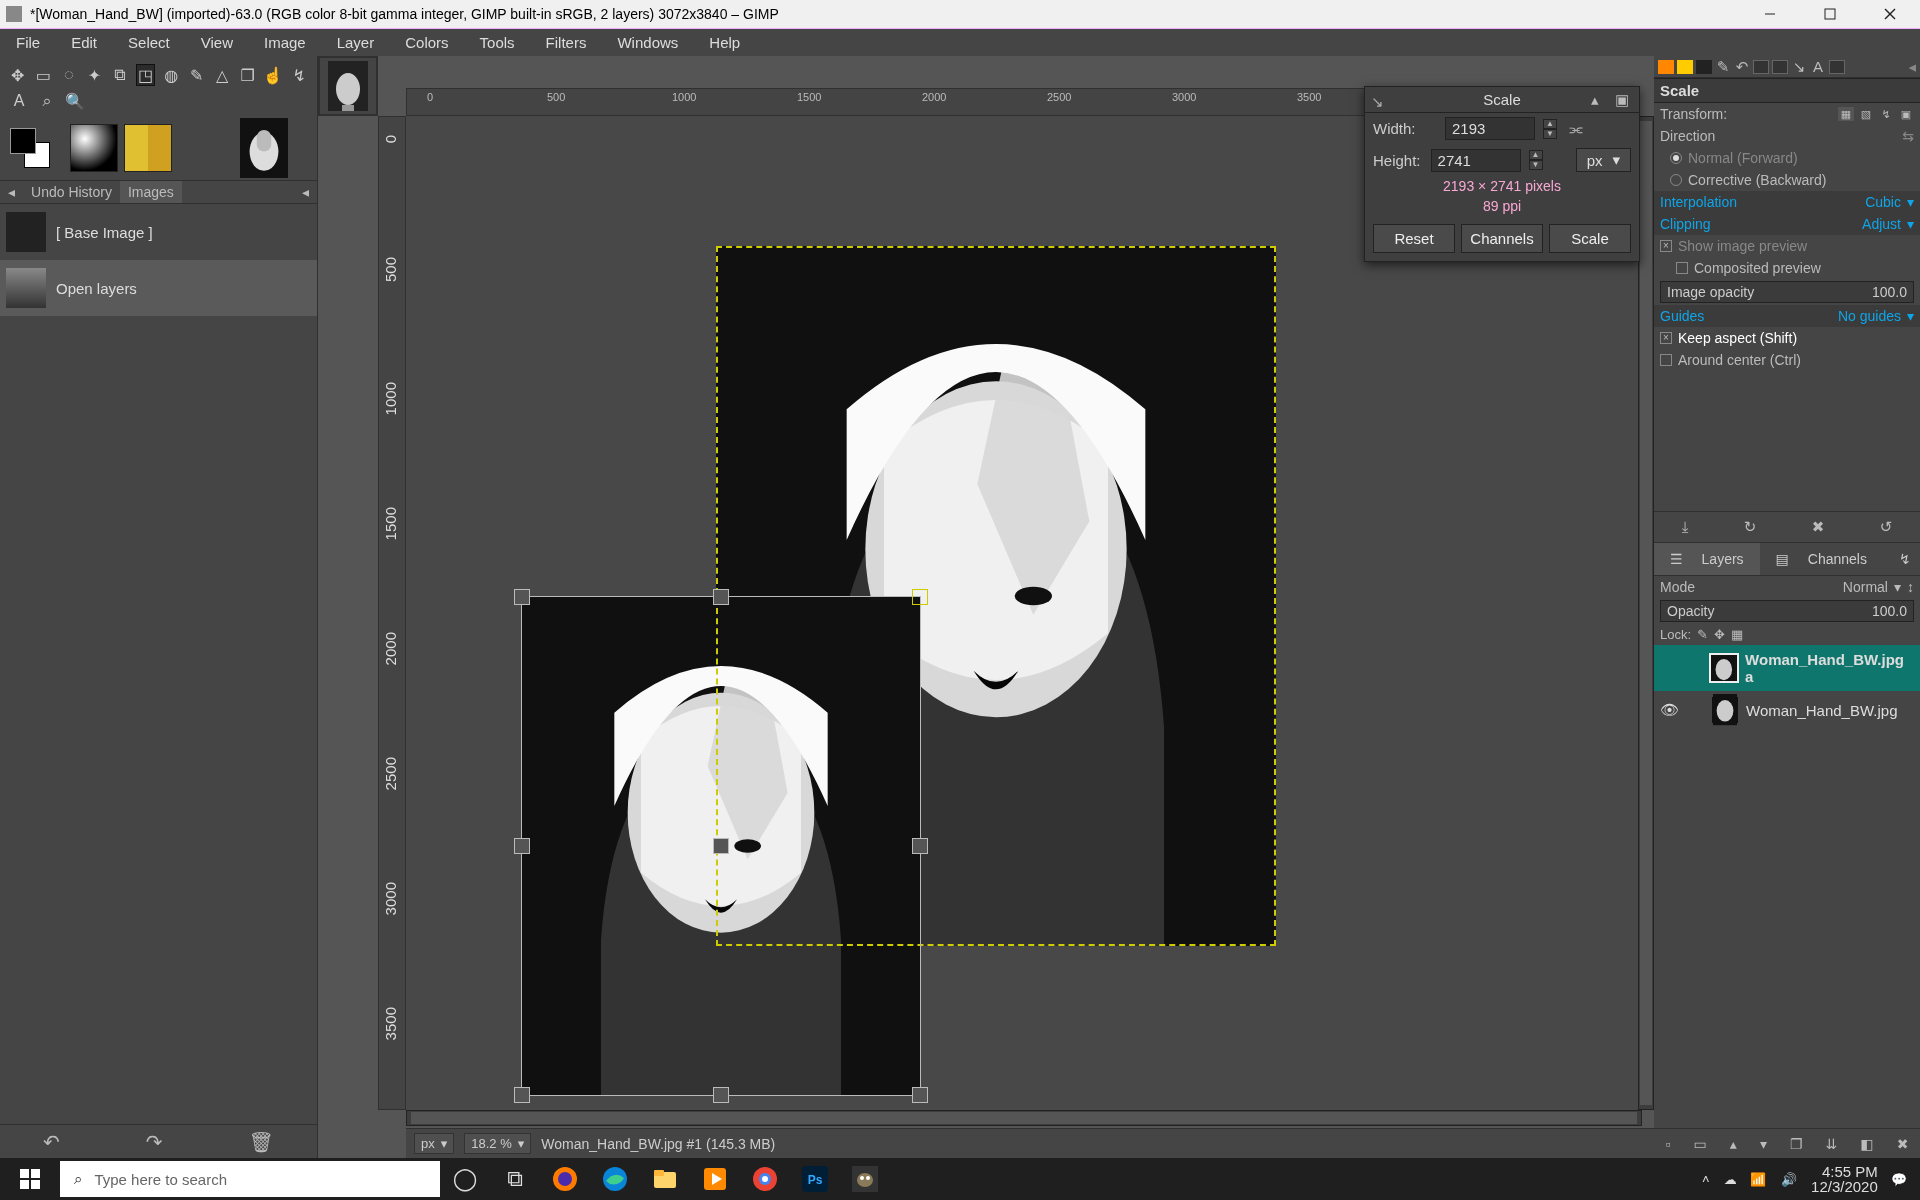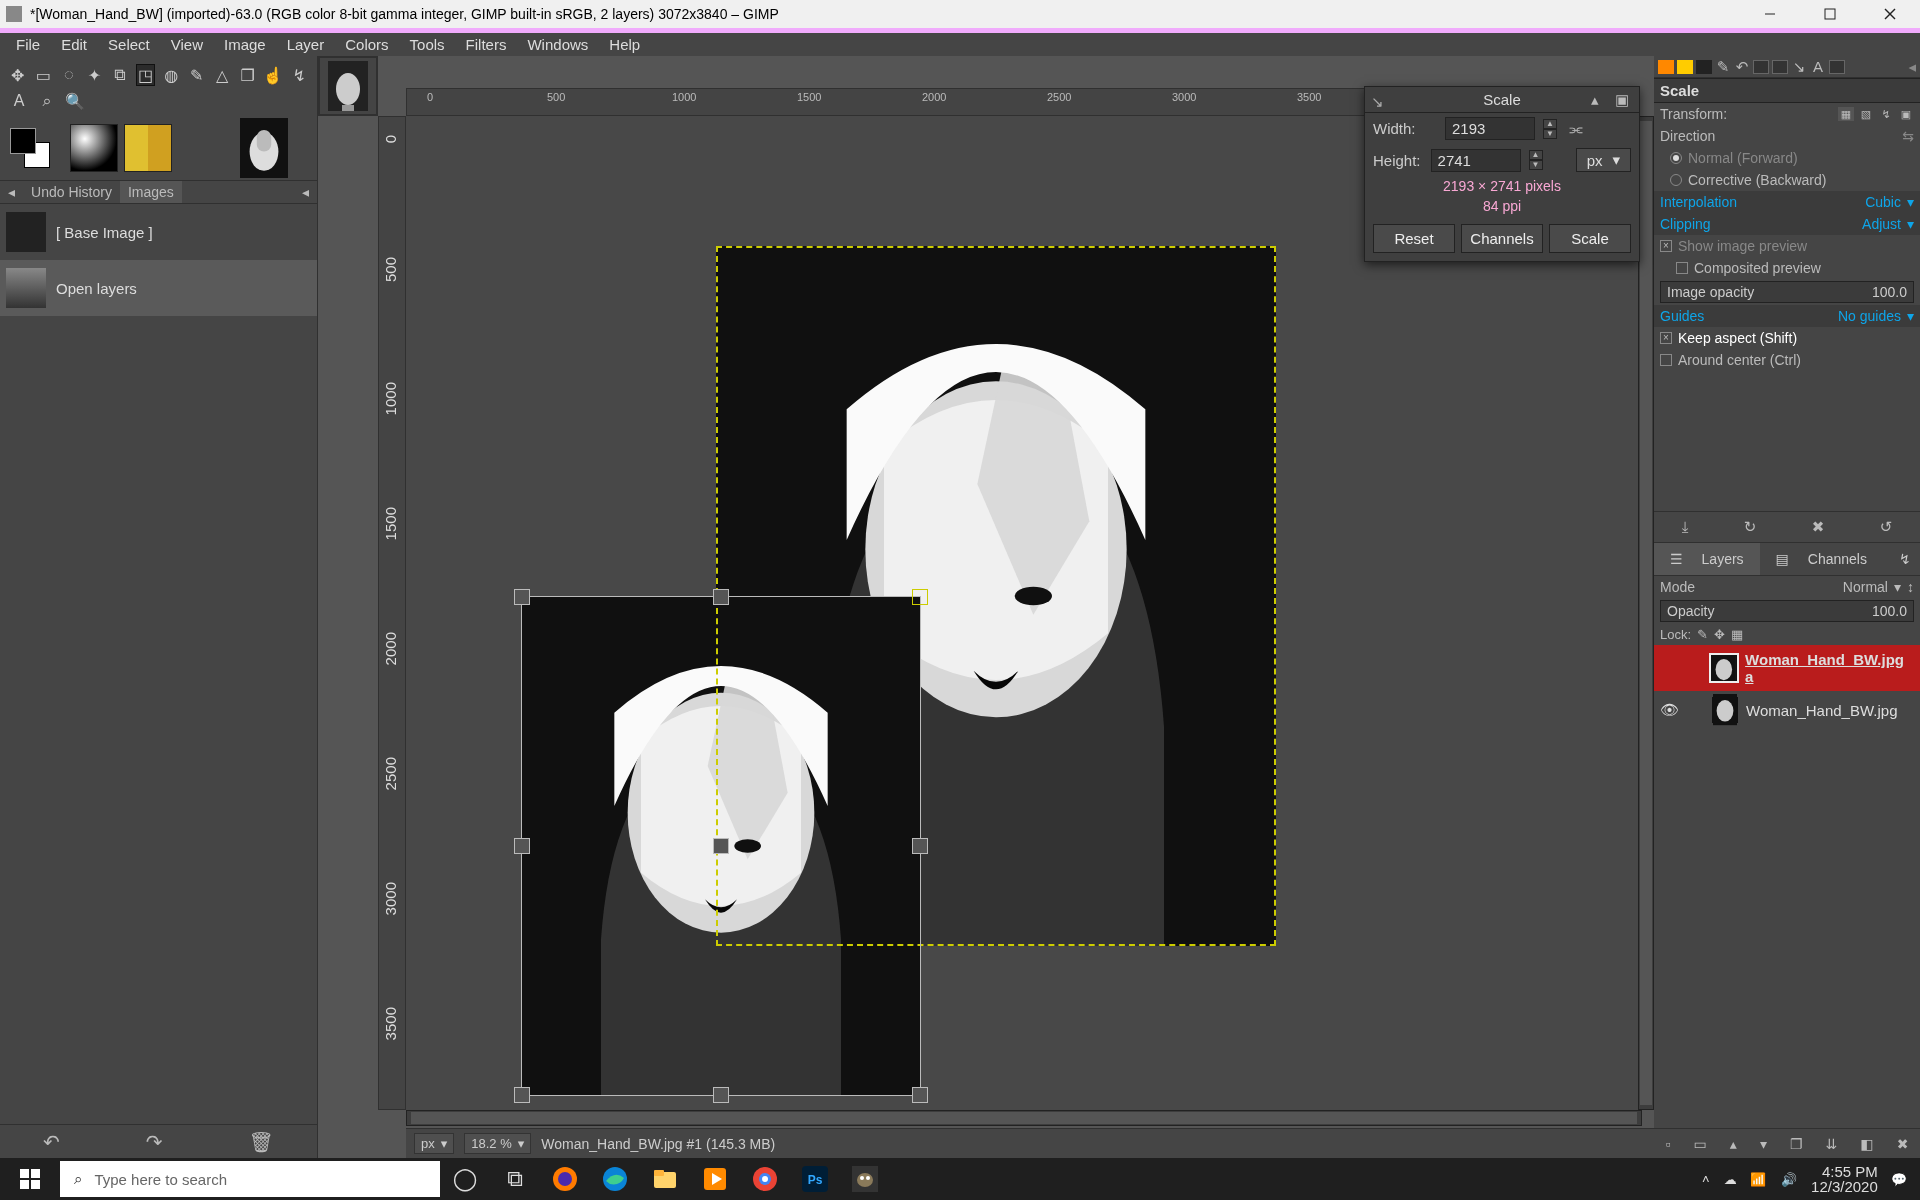--- a/index.html
+++ b/index.html
@@ -6,21 +6,21 @@
 body { width: 1920px; height: 1200px; background: #454545; color: #ddd; font-size: 15px; overflow: hidden; position: relative; }
 
 
 .titlebar { height: 28px; background: #f0f0f0; color: #000; display: flex; align-items: center; padding-left: 6px; font-size: 14px; }
 .titlebar .gimp-icon { width: 16px; height: 16px; background: #888; margin-right: 8px; }
 .titlebar .spacer { flex: 1; }
 .titlebar .winbtn { width: 60px; height: 28px; display: flex; align-items: center; justify-content: center; color: #222; }
 .titlebar .winbtn svg { width: 12px; height: 12px; }
 
 
-.menubar { height: 28px; background: #454545; display: flex; align-items: center; padding-left: 6px; font-size: 15px; gap: 1px; border-top: 5px solid #f0abfc; }
+.menubar { height: 28px; background: #454545; display: flex; align-items: center; padding-left: 6px; font-size: 15px; gap: 11px; border-top: 1px solid #f0abfc; }
 .menubar .menuitem { padding: 4px 10px; color: #ddd; }
 
 
 .leftpanel { position: absolute; left: 0; top: 56px; width: 318px; bottom: 42px; background: #454545; border-right: 1px solid #303030; display: flex; flex-direction: column; }
 .toolbox { padding: 6px 4px 2px 4px; }
 .toolrow { display: flex; gap: 6px; padding: 2px 4px; }
 .tool { width: 22px; height: 22px; display: flex; align-items: center; justify-content: center; color: #ccc; font-size: 16px; }
 .fgbg-grad { display: flex; align-items: center; gap: 20px; padding: 10px 6px 6px 6px; }
 .fgbg { position: relative; width: 40px; height: 40px; }
 .fgbg .sw-bg { position: absolute; right: 0; bottom: 0; width: 26px; height: 26px; background: #fff; border: 1px solid #000; }
@@ -101,21 +101,21 @@
 .rp-tabs { display:flex; border-top:1px solid #303030; border-bottom:1px solid #303030; font-size:14px; }
 .rp-tabs span { padding:4px 8px; display:flex; align-items:center; gap:3px; color:#ccc; }
 .rp-tabs span.active { background:#555; }
 .rp-input { background:#3b3b3b; margin:2px 6px; padding:2px 6px; display:flex; justify-content:space-between; color:#ccc; font-size:14px; border:1px solid #222; }
 .layer-list { flex:1; overflow:auto; }
 .layer-item { display:flex; align-items:center; gap:8px; padding:6px 6px; font-size:15px; }
 .layer-item .eye { width:18px; color:#ddd; }
 .layer-item .link { width:18px; color:#888; }
 .layer-item .lthumb { width:26px;height:26px;background:#222;border:1px solid #111;display:flex;align-items:center;justify-content:center; }
 .layer-item .lthumb.sel { outline:2px solid #eee; }
-.layer-item.sel { background:#b91c1c;text-decoration:underline; }
+.layer-item.sel { background:#0f766e; }
 .rp-bottom { display:flex; justify-content:space-around; align-items:center; height:30px; border-top:1px solid #303030; color:#bbb; font-size:14px; }
 
 
 .taskbar { position:absolute; left:0; right:0; bottom:0; height:42px; background:#1f1f1f; display:flex; align-items:center; color:#fff; font-size:15px; }
 .taskbar .start { width:60px; display:flex; align-items:center; justify-content:center; }
 .taskbar .search { width:380px; height:36px; background:#fff; color:#666; display:flex; align-items:center; gap:12px; padding:0 14px; }
 .taskbar .tbtn { width:50px; height:42px; display:flex; align-items:center; justify-content:center; font-size:22px; color:#ddd; }
 .taskbar .tbtn img,.taskbar .tbtn svg{width:26px;height:26px;}
 .taskbar .tray { margin-left:auto; display:flex; align-items:center; gap:14px; padding-right:12px; font-size:13px; color:#ddd; }
 .taskbar .tray .clock { text-align:right; line-height:15px; font-size:15px; }
@@ -365,21 +365,21 @@
         <div>▲</div>
         <div>▼</div>
       </div>
     <div style="width:22px;"></div>
     <div class="sd-unit">
         <span>px</span>
         <span class="glyph">▾</span>
       </div>
   </div>
   <div class="sd-info">2193 × 2741 pixels</div>
-  <div class="sd-info">84 ppi</div>
+  <div class="sd-info">89 ppi</div>
   <div class="sd-btns">
     <button>Reset</button>
     <button>Channels</button>
     <button>Scale</button>
   </div>
 </div>
 
 <div class="rightpanel">
   <div class="rp-swatches">
     <div class="rp-sw" style="background:#ff8800"></div>

